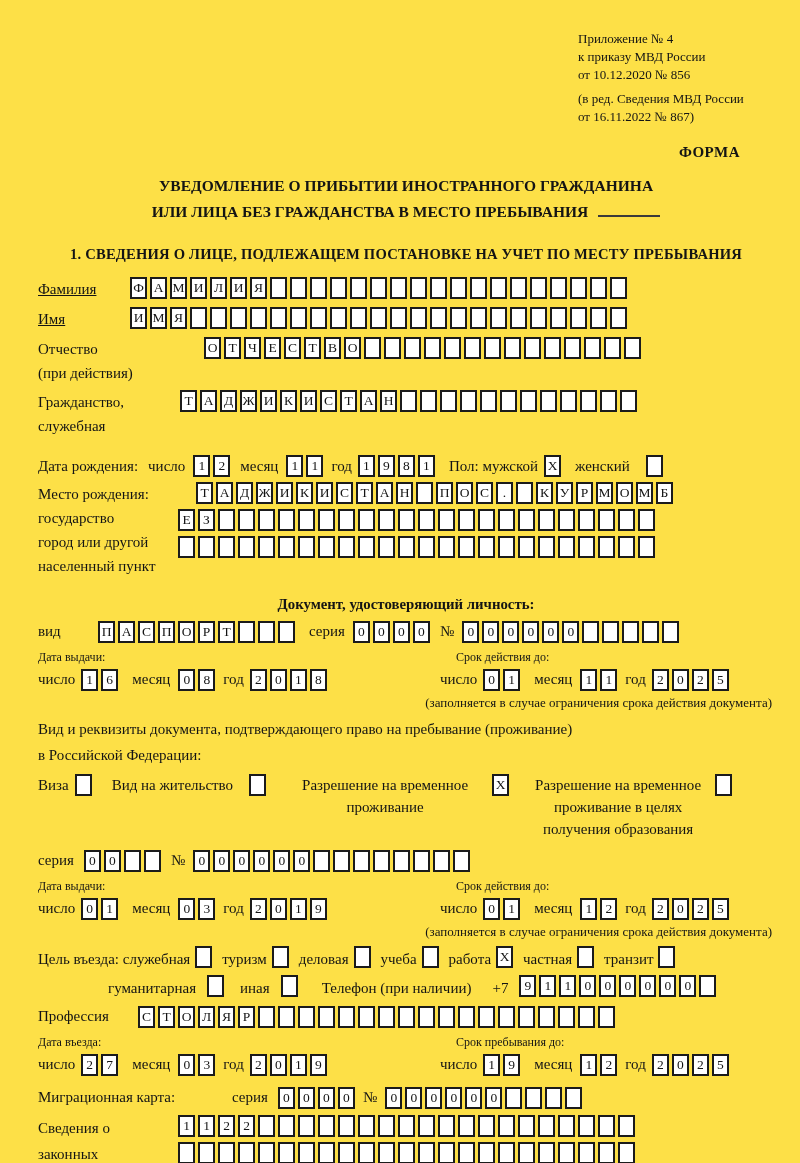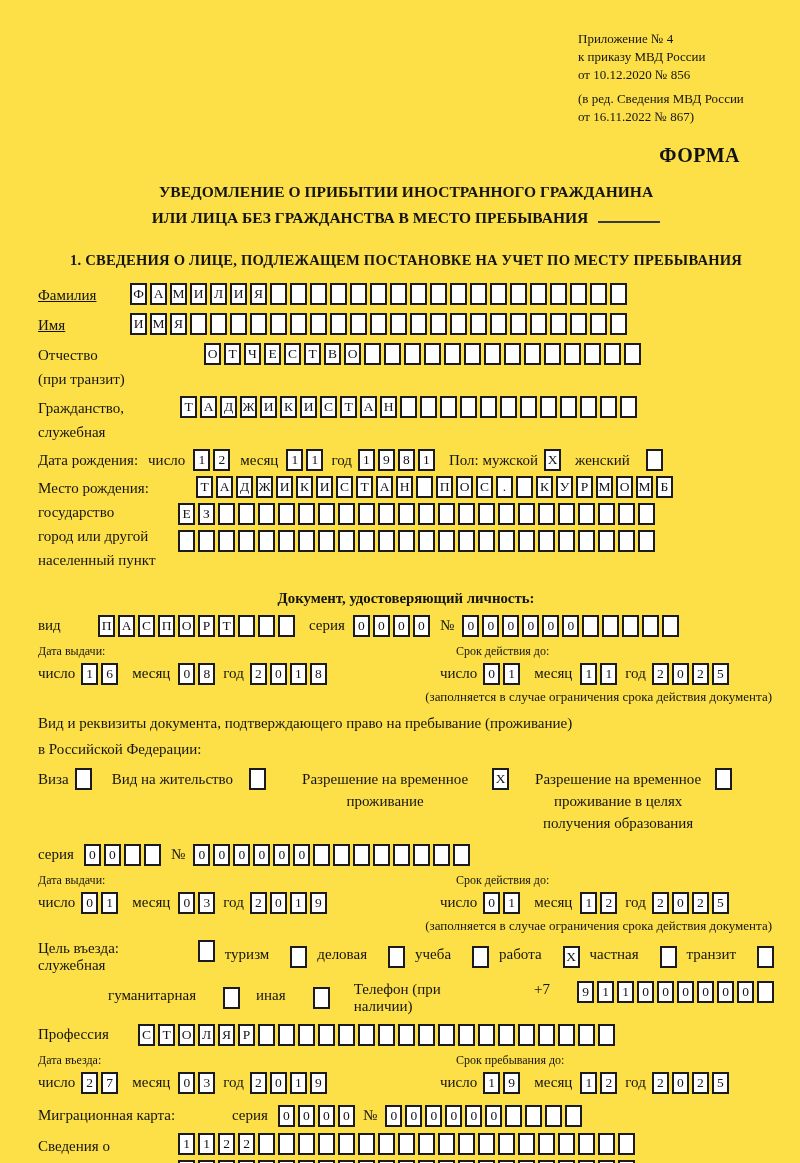--- a/index.html
+++ b/index.html
@@ -4,41 +4,41 @@
 <style>
   * { box-sizing: border-box; margin: 0; padding: 0; }
   html,body { background:#ffffff; }
   .page {
     width: 800px; height: 1163px; background: #fde047; color: #141414;
     font-family: "Liberation Serif", "DejaVu Serif", serif;
     padding: 30px 26px 0 38px; overflow: hidden; position: relative;
   }
   .hdr { margin-left: 540px; width: 200px; font-size: 13px; line-height: 1.4; }
   .hdr-gap { height: 5px; }
-  .forma { text-align: right; padding-right: 34px; font-weight: bold; font-size: 20px; margin-top: 18px; letter-spacing: .5px; }
+  .forma { text-align: right; padding-right: 34px; font-weight: bold; font-size: 15px; margin-top: 18px; letter-spacing: .5px; }
   .title { text-align: center; font-weight: bold; font-size: 15.5px; line-height: 1.65; margin-top: 12px; }
   .blank-underline { display: inline-block; width: 62px; border-bottom: 2px solid #3a3a3a; height: 14px; margin-left: 10px; }
   .sec-heading { text-align: center; font-weight: bold; font-size: 14.6px; margin-top: 22px; margin-bottom: 14px; letter-spacing: .2px; }
 
   .row { display: flex; align-items: flex-start; margin-bottom: 5px; }
   .row.center { align-items: center; }
   .lbl { font-size: 15px; line-height: 25px; flex: none; }
   .lbl.two { line-height: 24px; }
   .cells { display: flex; gap: 3px; flex: none; }
   .cell {
     flex: none; width: 17px; height: 22px; border: 2px solid #1b1b1b;
     display: flex; align-items: center; justify-content: center;
     font-size: 13.5px; line-height: 1; background: #fff;
   }
   .w92 { width: 92px; text-decoration: underline; } .w166 { width: 166px; } .w142 { width: 142px; }
   .w140 { width: 140px; } .w60 { width: 60px; } .w100 { width: 100px; }
   .stackrows { display: flex; flex-direction: column; gap: 5px; }
   .indent18 { margin-left: 18px; }
 
-  .inlinegrp { display: flex; align-items: flex-end; }
+  .inlinegrp { display: flex; align-items: flex-end; margin-top: 12px; }
   .inlinegrp .lbl { line-height: 22px; }
   .ml6 { margin-left: 6px; } .ml8 { margin-left: 8px; } .ml10 { margin-left: 10px; }
   .ml14 { margin-left: 14px; } .ml16 { margin-left: 16px; } .ml20 { margin-left: 20px; }
   .ml24 { margin-left: 24px; }
 
   .center-bold { text-align: center; font-weight: bold; font-size: 14.8px; margin: 18px 0 6px 0; }
 
   .dates { display: flex; margin-top: 6px; }
   .dgroup { }
   .dgroup.left { width: 378px; }
@@ -50,21 +50,21 @@
 
   .plain { font-size: 15px; line-height: 1.7; }
 
   .optrow { display: flex; align-items: flex-start; margin-top: 6px; margin-bottom: 8px; }
   .opt { display: flex; align-items: flex-start; }
   .opt .olbl { font-size: 15px; line-height: 22px; }
   .opt .olbl.centered { text-align: center; }
   .w200 { width: 198px; } .w185 { width: 178px; }
 
   .purposerow { display: flex; align-items: center; margin-bottom: 7px; }
-  .pitem { display: flex; align-items: flex-start; gap: 16px; }
+  .pitem { display: flex; align-items: flex-end; }
   .pitem .plbl { font-size: 15px; margin-right: 5px; }
 
   .repwrap { display: flex; align-items: flex-start; margin-top: 4px; }
   .replabel { width: 140px; font-size: 15px; line-height: 26px; }
   .reprows { display: flex; flex-direction: column; gap: 5px; }
   .gap-before { margin-top: 6px; }
 </style>
 </head>
 <body>
 
@@ -148,21 +148,21 @@
         <span class="cell"></span>
         <span class="cell"></span>
         <span class="cell"></span>
         <span class="cell"></span>
       </div>
   </div>
 
   <div class="row">
     <div class="lbl two w166">
       <div>Отчество</div>
-      <div>(при транзит)</div>
+      <div>(при действия)</div>
     </div>
     <div class="cells">
         <span class="cell">О</span>
         <span class="cell">Т</span>
         <span class="cell">Ч</span>
         <span class="cell">Е</span>
         <span class="cell">С</span>
         <span class="cell">Т</span>
         <span class="cell">В</span>
         <span class="cell">О</span>

